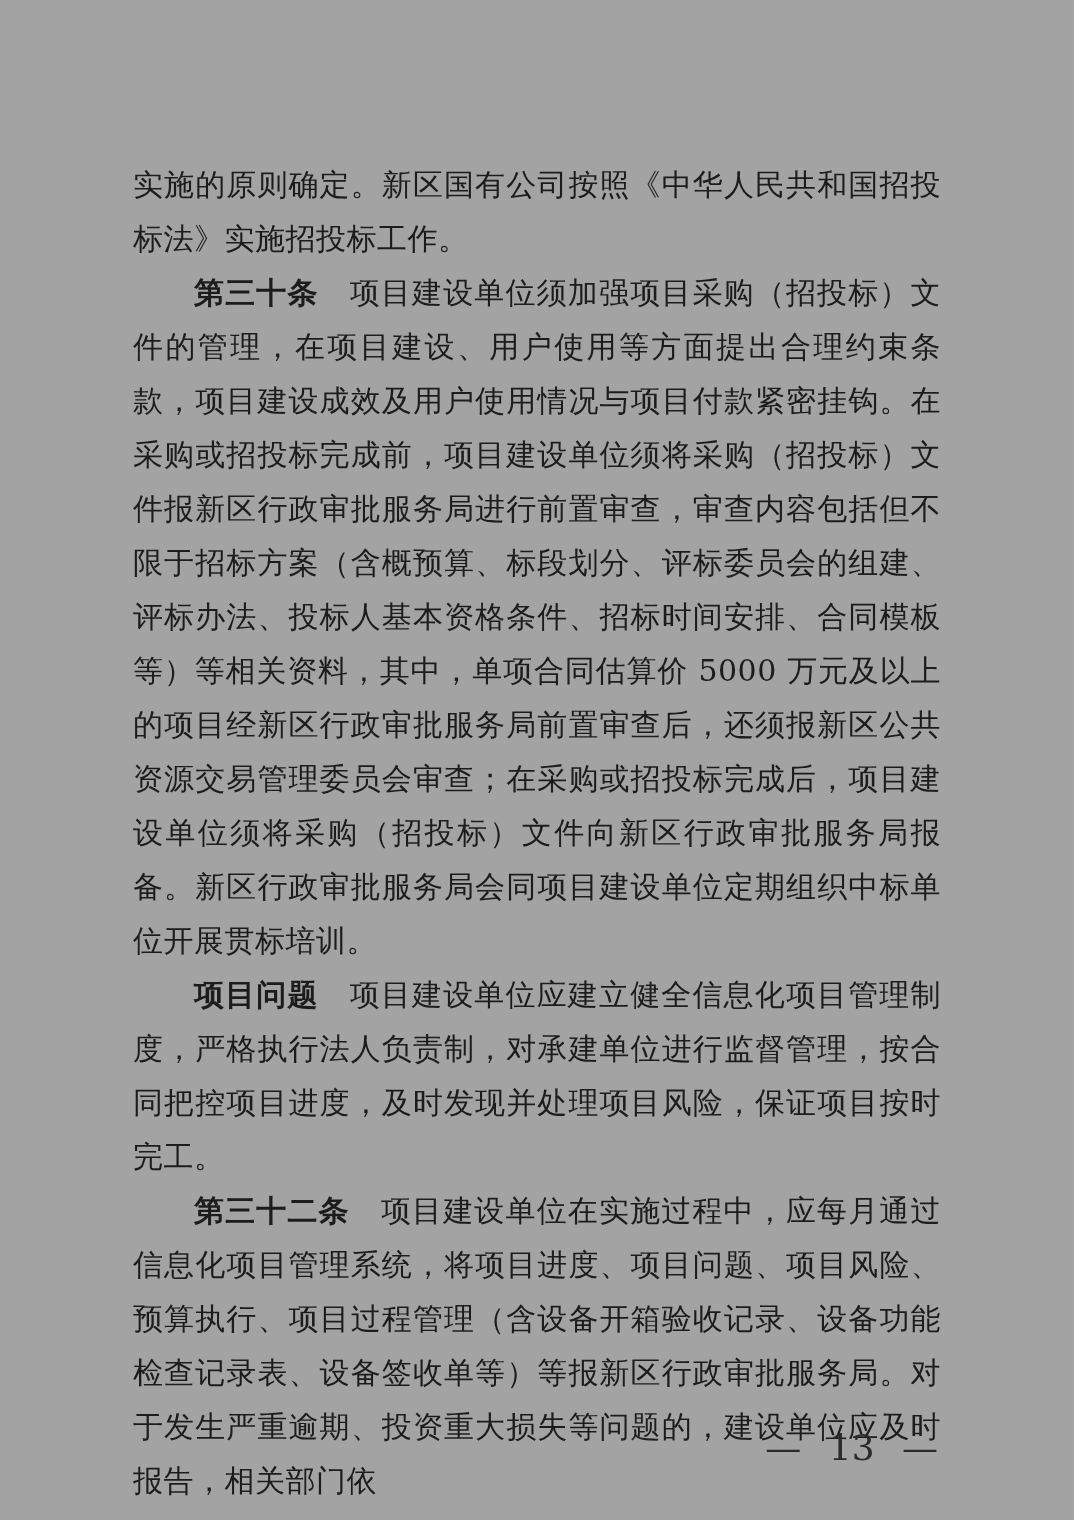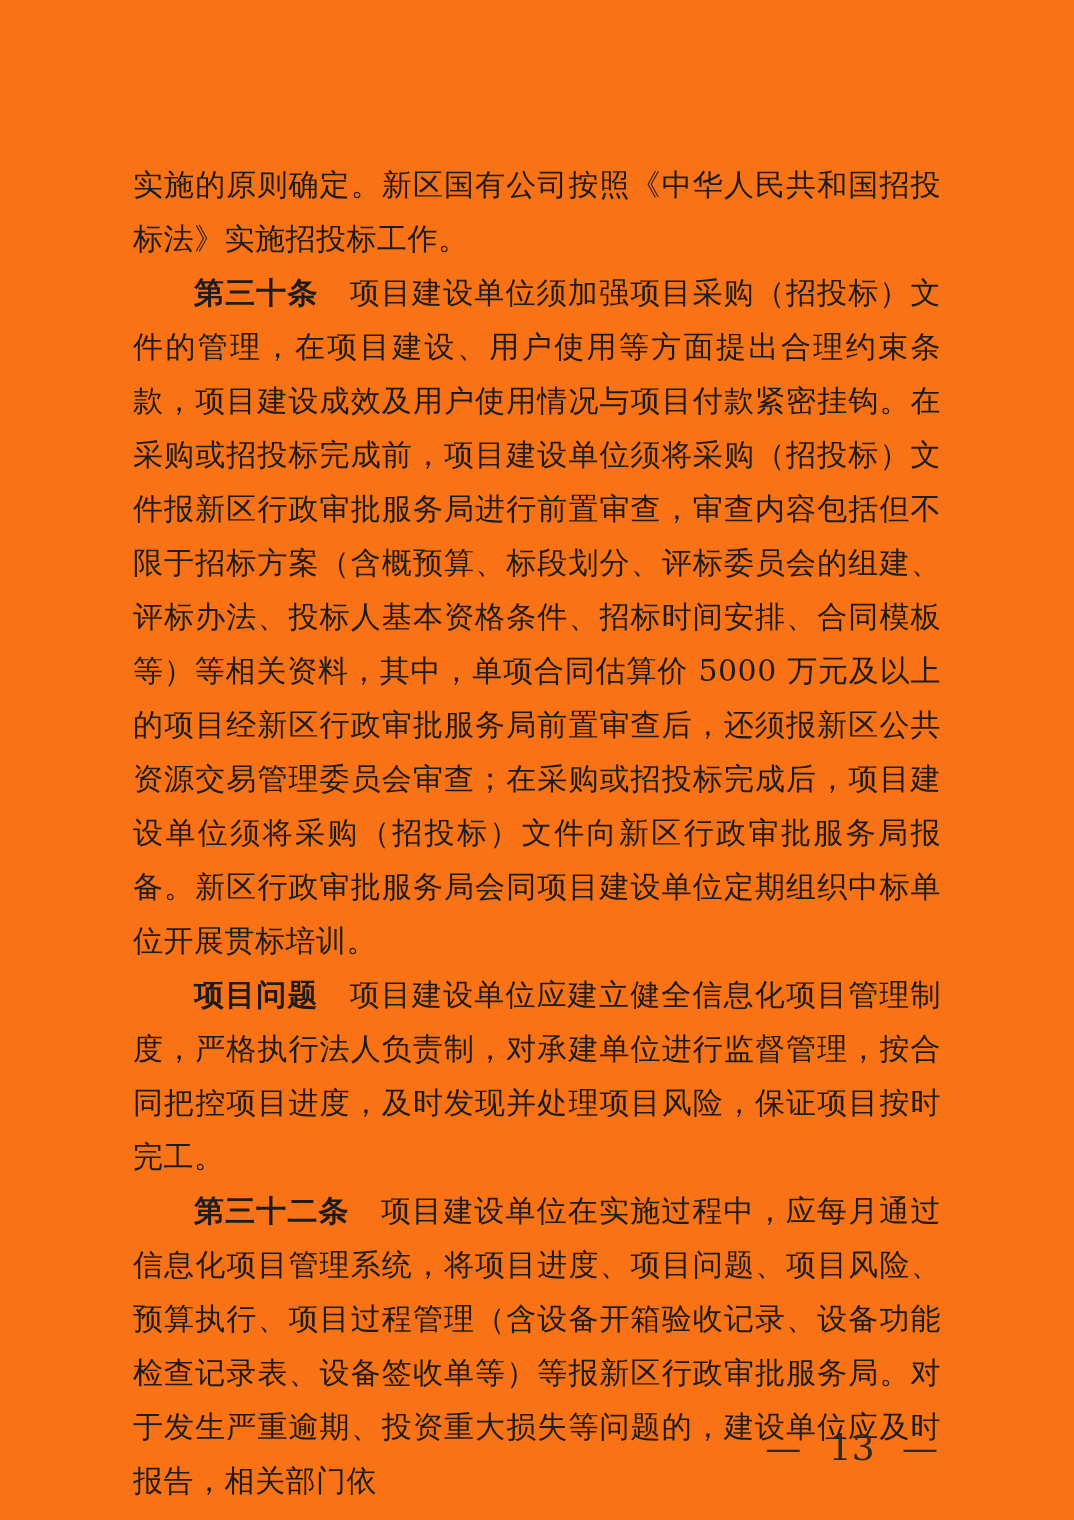--- a/index.html
+++ b/index.html
@@ -4,21 +4,21 @@
 <style>
   html, body {
     margin: 0;
     padding: 0;
     background: #ffffff;
   }
   .page {
     position: relative;
     width: 1074px;
     height: 1520px;
-    background: #f97316;
+    background: #a3a3a3;
     overflow: hidden;
     font-family: "DejaVu Serif", "Liberation Serif", serif;
     color: #1c1c1c;
   }
   .body-text {
     position: absolute;
     left: 133px;
     top: 158px;
     width: 808px;
     font-size: 30px;

